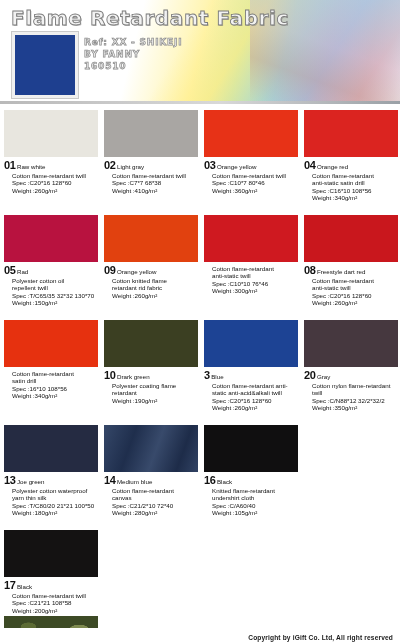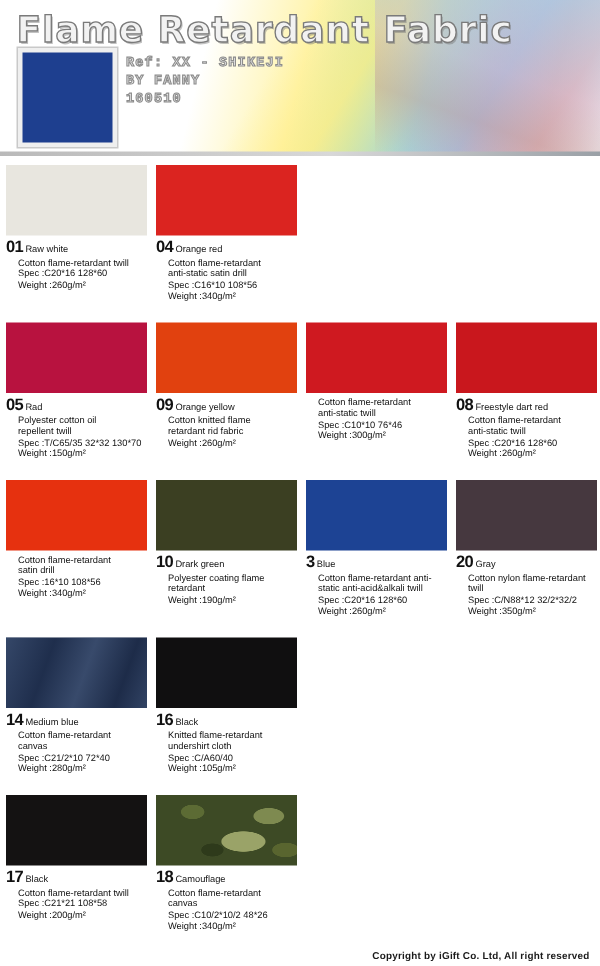--- a/index.html
+++ b/index.html
@@ -52,21 +52,21 @@
         rgba(190,150,150,0.45) 70%,
         rgba(255,255,255,0) 100%);
     pointer-events:none;
   }
   .header-rule{
     position:absolute;left:0;bottom:0;width:400px;height:3px;
     background:linear-gradient(90deg,#b9b9b9 0%,#d8d8d8 55%,#9aa0a6 100%);
   }
   .title{
     position:absolute;left:11px;top:6px;
-    font-size:24px;font-weight:bold;
+    font-size:20px;font-weight:bold;
     letter-spacing:0.6px;
     color:#f2f2f2;
     -webkit-text-stroke:0.9px #7a7a7a;
     text-shadow:1px 1px 0 rgba(120,120,120,.45);
     white-space:nowrap;
     font-family:"DejaVu Sans", sans-serif;
   }
   .swatch-main{
     position:absolute;left:12px;top:32px;
     width:60px;height:60px;
@@ -77,33 +77,33 @@
   .ref-block{
     position:absolute;left:84px;top:37px;
     font-family:"DejaVu Sans", sans-serif;
     font-size:9px;font-weight:bold;
     color:#efefef;
     -webkit-text-stroke:0.75px #8d8d8d;
     line-height:11px;
     letter-spacing:0.8px;
     white-space:nowrap;
   }
-  .ref-block div{margin-bottom:1px;font-family:Liberation Mono, monospace;}
+  .ref-block div{margin-bottom:1px;}
 
   
   .grid{
     position:absolute;left:0;top:108px;
     width:400px;
   }
   .row{
     display:flex;
     width:400px;
     height:105px;
   }
-  .row.last{height:110px;}
+  .row.last{height:110px;flex-direction:column;}
   .cell{
     width:100px;
     box-sizing:border-box;
     padding:0;
     position:relative;
   }
   .chip{
     width:94px;height:47px;
     margin:2px 0 0 4px;
     display:block;
@@ -182,20 +182,48 @@
             <span class="cname">Raw white</span>
           </div>
           <div class="desc">
             <span>Cotton flame-retardant twill</span>
             <span>Spec :C20*16   128*60</span>
             <span>Weight :260g/m²</span>
           </div>
         </div>
       </div>
       <div class="cell">
+        <div class="chip" style="background: rgb(169, 166, 163);"></div>
+        <div class="info">
+          <div class="line1">
+            <span class="num">02</span>
+            <span class="cname">Light gray</span>
+          </div>
+          <div class="desc">
+            <span>Cotton flame-retardant twill</span>
+            <span>Spec :C7*7   68*38</span>
+            <span>Weight :410g/m²</span>
+          </div>
+        </div>
+      </div>
+      <div class="cell">
+        <div class="chip" style="background: rgb(231, 50, 23);"></div>
+        <div class="info">
+          <div class="line1">
+            <span class="num">03</span>
+            <span class="cname">Orange yellow</span>
+          </div>
+          <div class="desc">
+            <span>Cotton flame-retardant twill</span>
+            <span>Spec :C10*7   80*46</span>
+            <span>Weight :360g/m²</span>
+          </div>
+        </div>
+      </div>
+      <div class="cell">
         <div class="chip" style="background: rgb(219, 36, 32);"></div>
         <div class="info">
           <div class="line1">
             <span class="num">04</span>
             <span class="cname">Orange red</span>
           </div>
           <div class="desc">
             <span>Cotton flame-retardant</span>
             <span>anti-static satin drill</span>
             <span>Spec :C16*10   108*56</span>
@@ -313,20 +341,35 @@
             <span>Cotton nylon flame-retardant</span>
             <span>twill</span>
             <span>Spec :C/N88*12   32/2*32/2</span>
             <span>Weight :350g/m²</span>
           </div>
         </div>
       </div>
     </div>
     <div class="row">
       <div class="cell">
+        <div class="chip" style="background: rgb(37, 43, 66);"></div>
+        <div class="info">
+          <div class="line1">
+            <span class="num">13</span>
+            <span class="cname">Joe green</span>
+          </div>
+          <div class="desc">
+            <span>Polyester cotton waterproof</span>
+            <span>yarn thin silk</span>
+            <span>Spec :T/C80/20  21*21  100*50</span>
+            <span>Weight :180g/m²</span>
+          </div>
+        </div>
+      </div>
+      <div class="cell">
         <div class="chip" style="background: linear-gradient(110deg, rgba(70, 90, 125, 0.55) 0%, rgba(20, 30, 55, 0.1) 30%, rgba(80, 100, 135, 0.5) 55%, rgba(18, 26, 48, 0.2) 80%, rgba(70, 90, 125, 0.45) 100%), rgb(32, 48, 79);"></div>
         <div class="info">
           <div class="line1">
             <span class="num">14</span>
             <span class="cname">Medium blue</span>
           </div>
           <div class="desc">
             <span>Cotton flame-retardant</span>
             <span>canvas</span>
             <span>Spec :C21/2*10   72*40</span>

